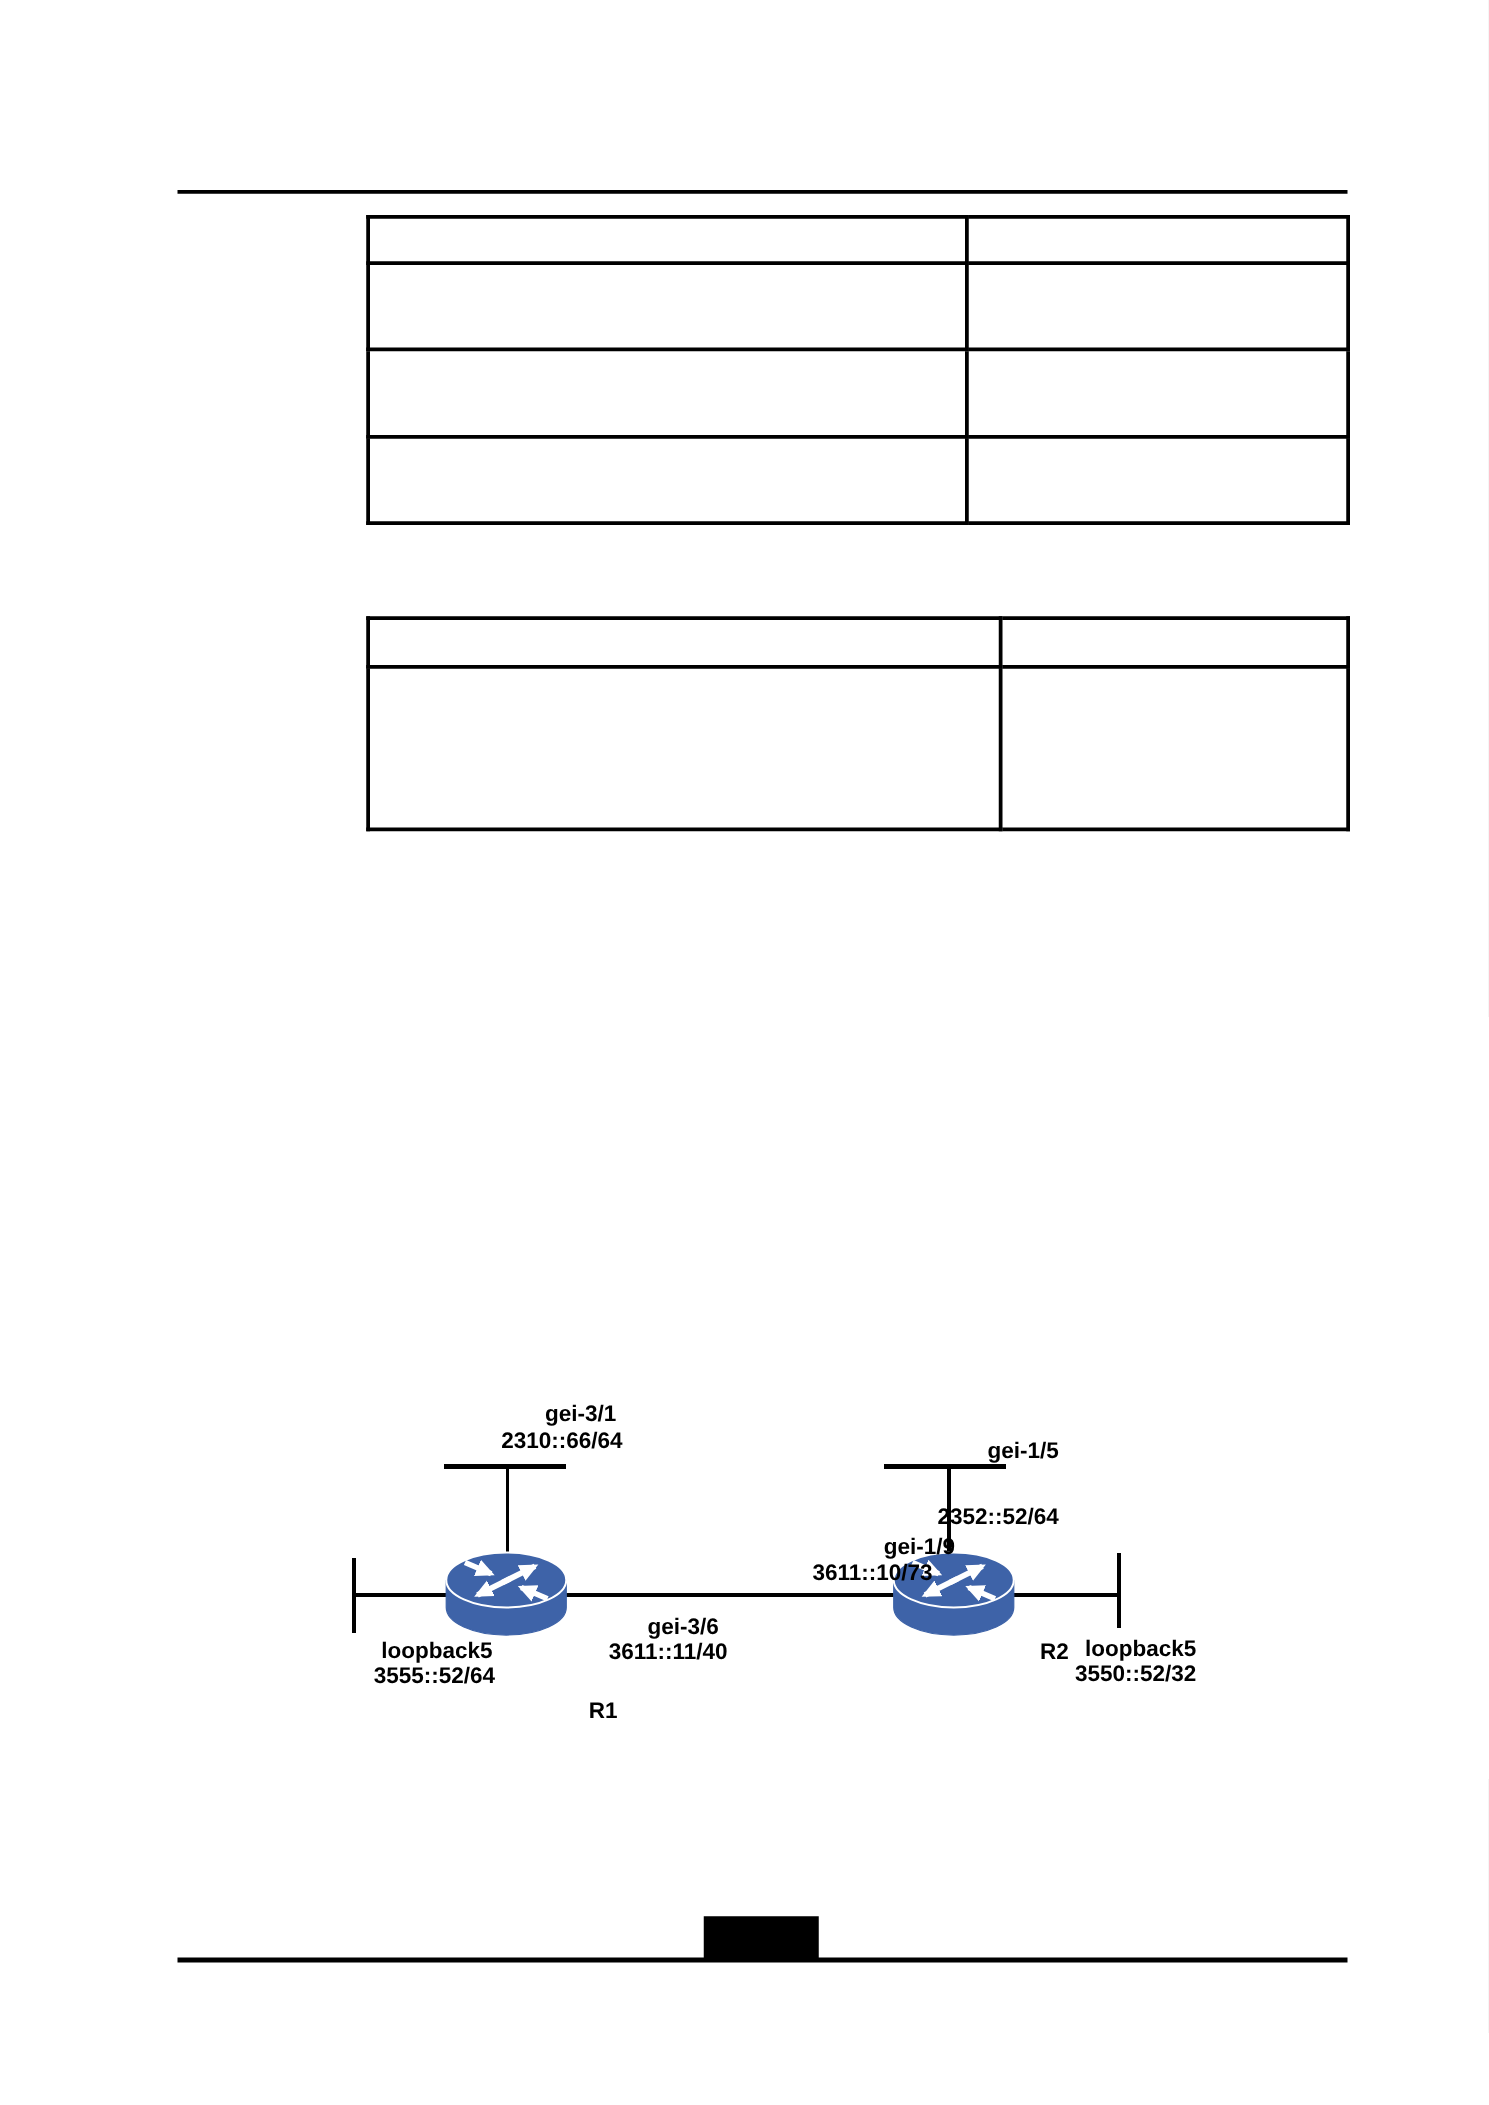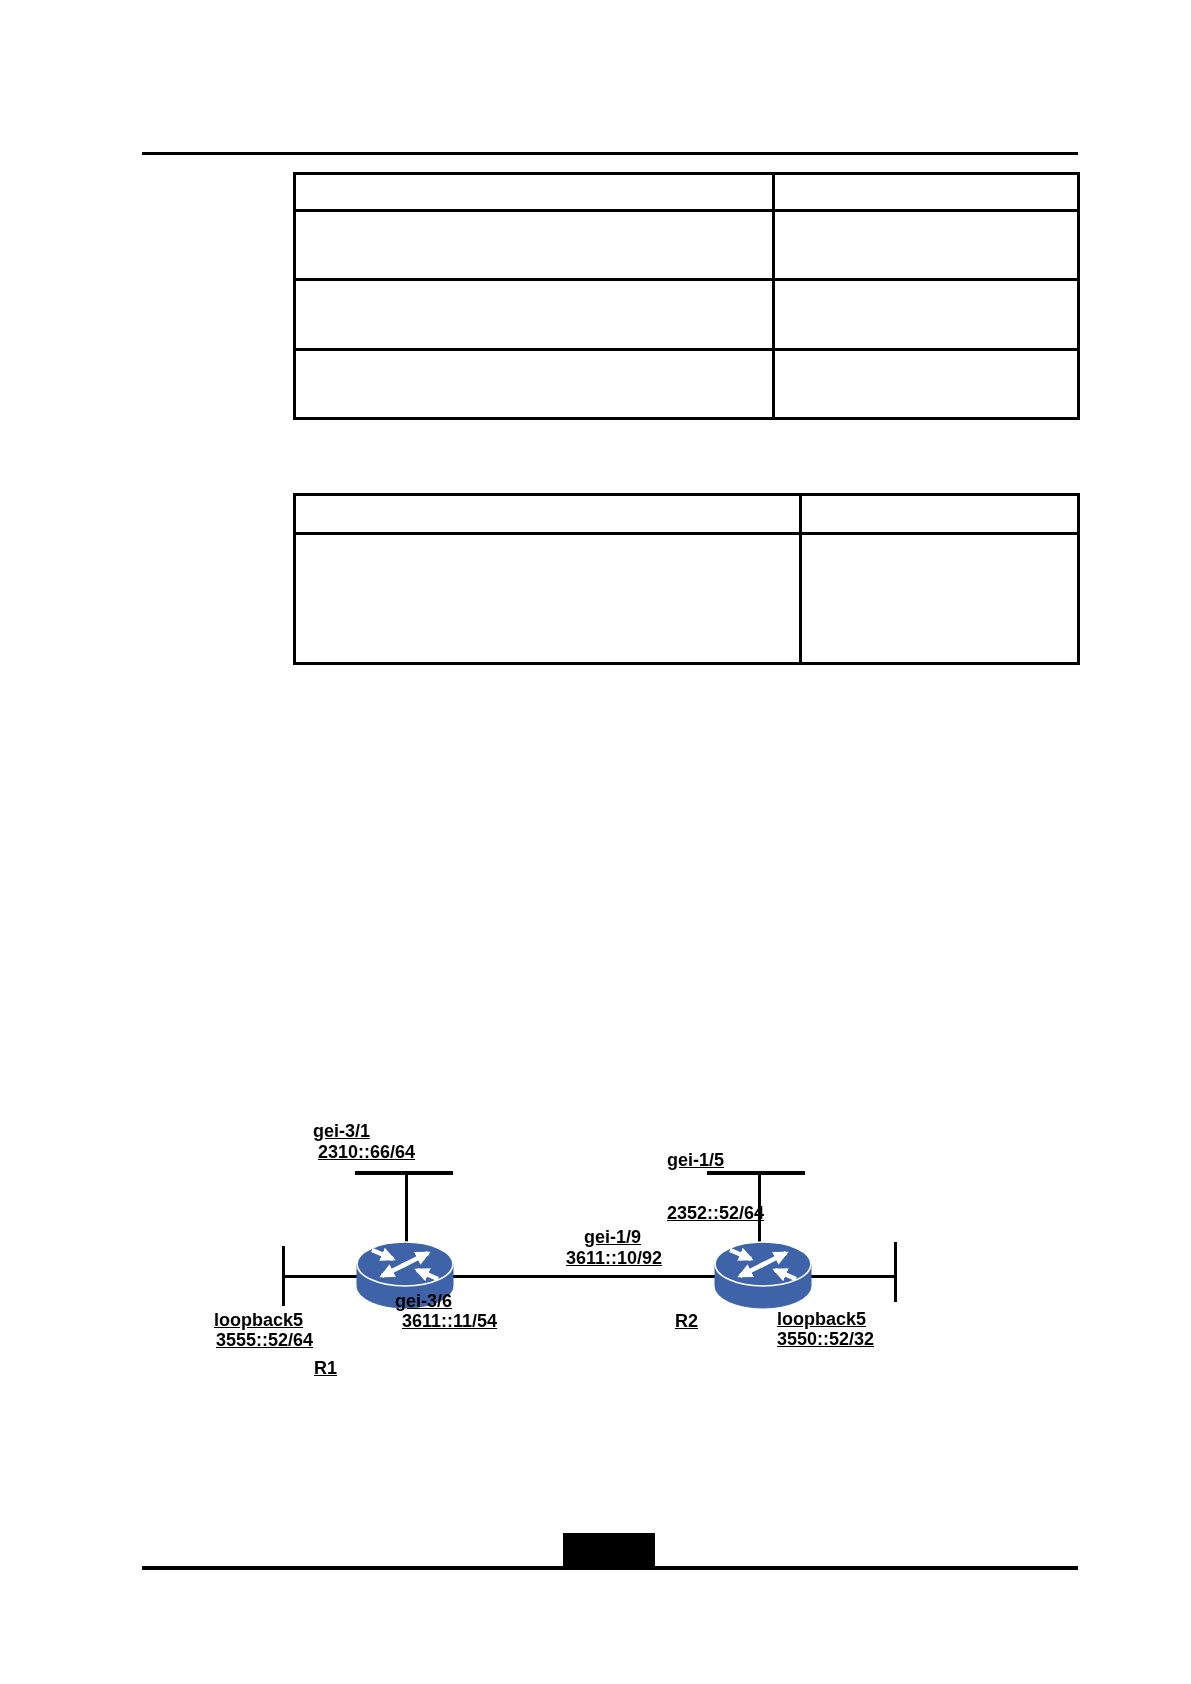--- a/index.html
+++ b/index.html
@@ -28,27 +28,26 @@
     background: #ffffff;
   }
   .diagram-svg {
     position: absolute;
     left: 0;
     top: 0;
   }
   .dlabel {
     position: absolute;
     width: 180px;
-    text-align: left;
+    text-align: right;
     font-weight: bold;
     font-size: 18px;
     line-height: 20px;
     color: #000000;
     white-space: nowrap;
-    text-decoration: underline;
   }
   .footer-block {
     position: absolute;
     left: 563px;
     top: 1533px;
     width: 92px;
     height: 34px;
     background: #000000;
   }
 </style>
@@ -132,25 +131,25 @@
     <use href="#router" x="714" y="1238"></use>
   </svg>
 
   <div class="dlabel" style="left:313px; top:1121px;">gei-3/1</div>
   <div class="dlabel" style="left:318px; top:1142px;">2310::66/64</div>
 
   <div class="dlabel" style="left:667px; top:1121px;margin-top:29px;">gei-1/5</div>
   <div class="dlabel" style="left:667px; top:1178px;margin-top:25px;">2352::52/64</div>
 
   <div class="dlabel" style="left:584px; top:1227px;">gei-1/9</div>
-  <div class="dlabel" style="left:566px; top:1248px;">3611::10/92</div>
+  <div class="dlabel" style="left:566px; top:1248px;">3611::10/73</div>
 
   <div class="dlabel" style="left:314px; top:1358px;">R1</div>
   <div class="dlabel" style="left:395px; top:1291px;">gei-3/6</div>
-  <div class="dlabel" style="left:402px; top:1311px;">3611::11/54</div>
+  <div class="dlabel" style="left:402px; top:1311px;">3611::11/40</div>
 
   <div class="dlabel" style="left:214px; top:1310px;">loopback5</div>
   <div class="dlabel" style="left:216px; top:1330px;">3555::52/64</div>
 
   <div class="dlabel" style="left:675px; top:1311px;">R2</div>
   <div class="dlabel" style="left:777px; top:1309px;">loopback5</div>
   <div class="dlabel" style="left:777px; top:1329px;">3550::52/32</div>
 
   <div class="footer-block"></div>
   <div class="rule" style="left:142px; top:1566px; width:936px; height:4px;"></div>

